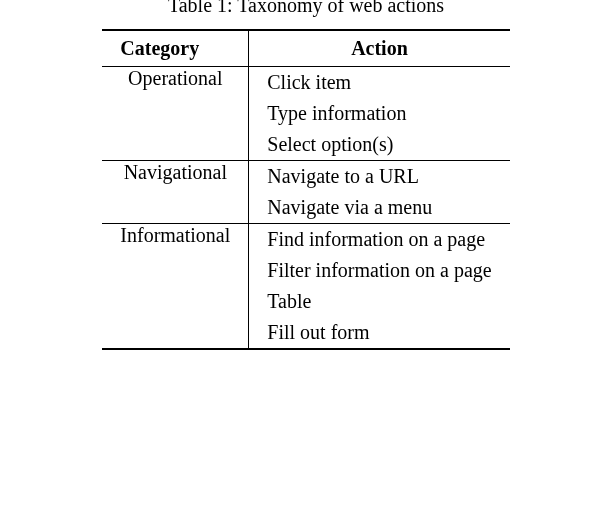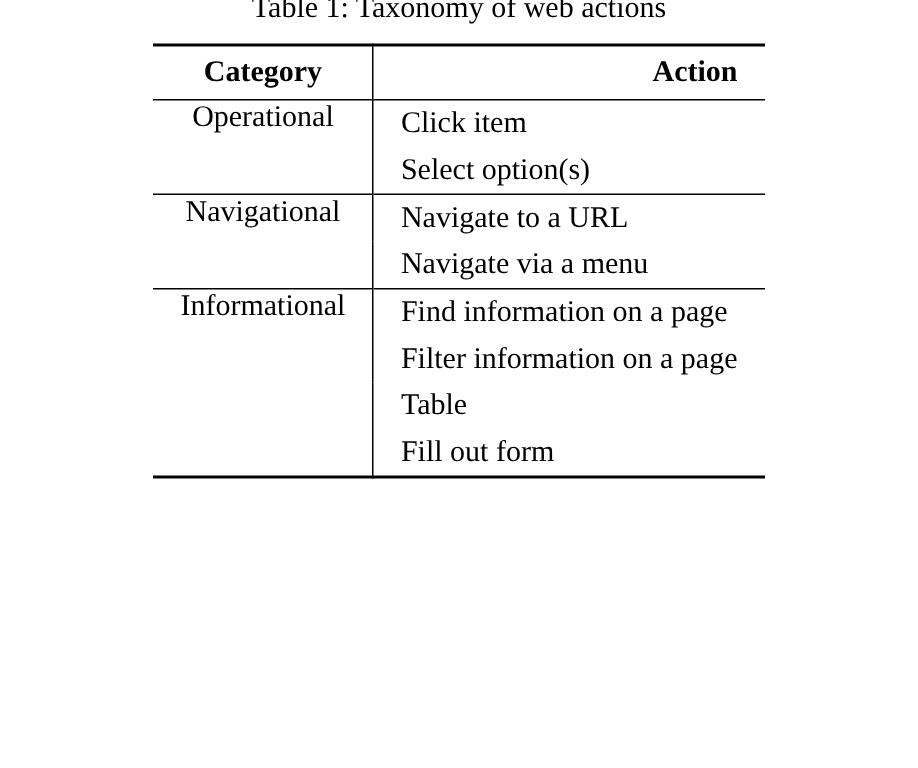--- a/index.html
+++ b/index.html
@@ -23,26 +23,26 @@
       display: flex;
       justify-content: center;
     }
     table {
       border-collapse: collapse;
       border-top: 2px solid #000;
       border-bottom: 2px solid #000;
     }
     th {
       font-weight: bold;
-      text-align: right;
+      text-align: center;
       padding: 6px 18px 6px 18px;
       border-bottom: 1px solid #000;
     }
     th.cat-head {
-      text-align: center;
+      text-align: left;
       border-right: 1px solid #000;
     }
     td {
       padding: 4px 18px 4px 18px;
       vertical-align: top;
     }
     td.cat-cell {
       text-align: center;
       border-right: 1px solid #000;
       padding-top: 0;
@@ -68,20 +68,24 @@
         <th>Action</th>
       </tr>
     </thead>
     <tbody>
       <tr>
         <td class="cat-cell">Operational</td>
         <td class="action-cell">Click item</td>
       </tr>
       <tr>
         <td class="cat-cell"></td>
+        <td class="action-cell">Type information</td>
+      </tr>
+      <tr>
+        <td class="cat-cell"></td>
         <td class="action-cell">Select option(s)</td>
       </tr>
       <tr class="group-sep">
         <td class="cat-cell">Navigational</td>
         <td class="action-cell">Navigate to a URL</td>
       </tr>
       <tr>
         <td class="cat-cell"></td>
         <td class="action-cell">Navigate via a menu</td>
       </tr>

